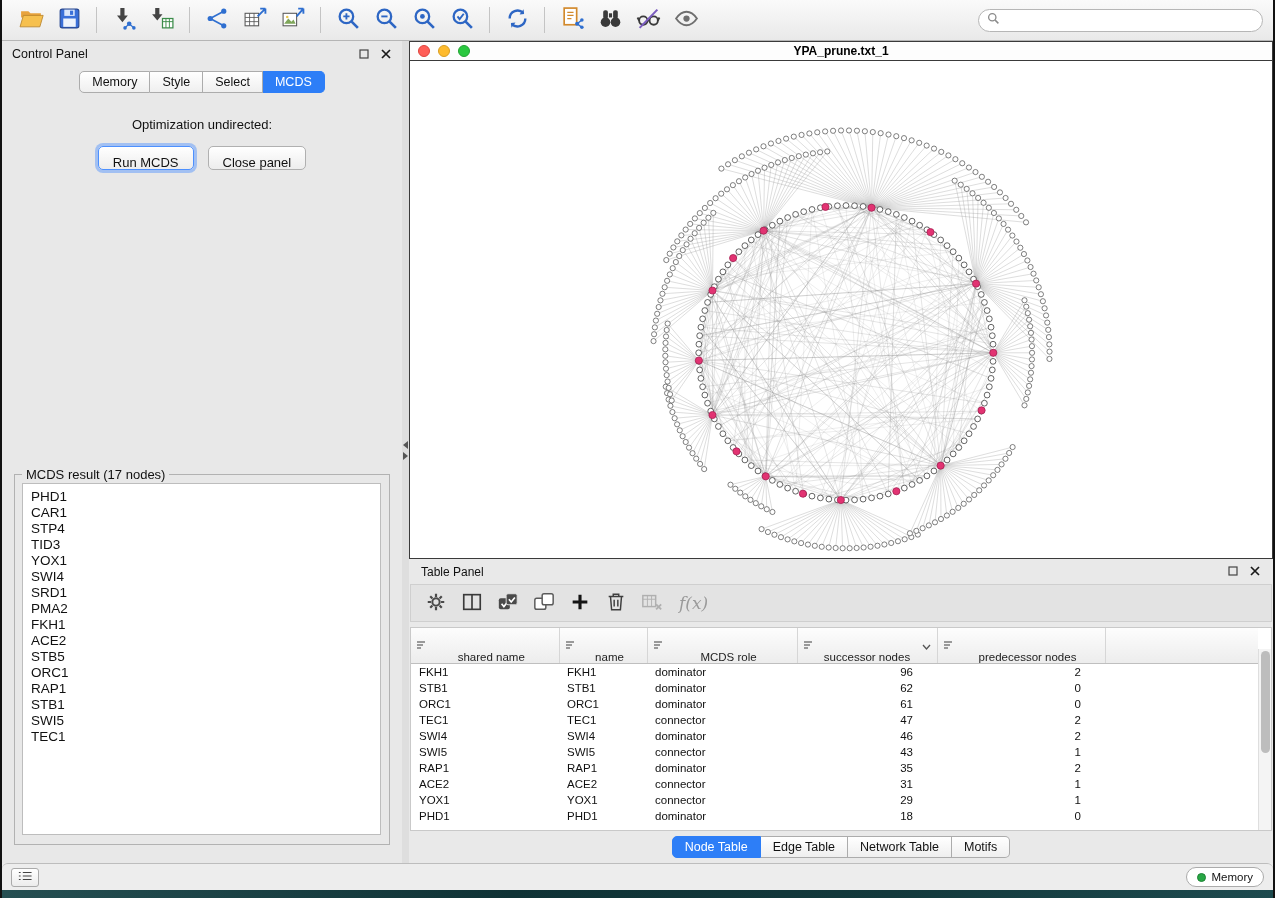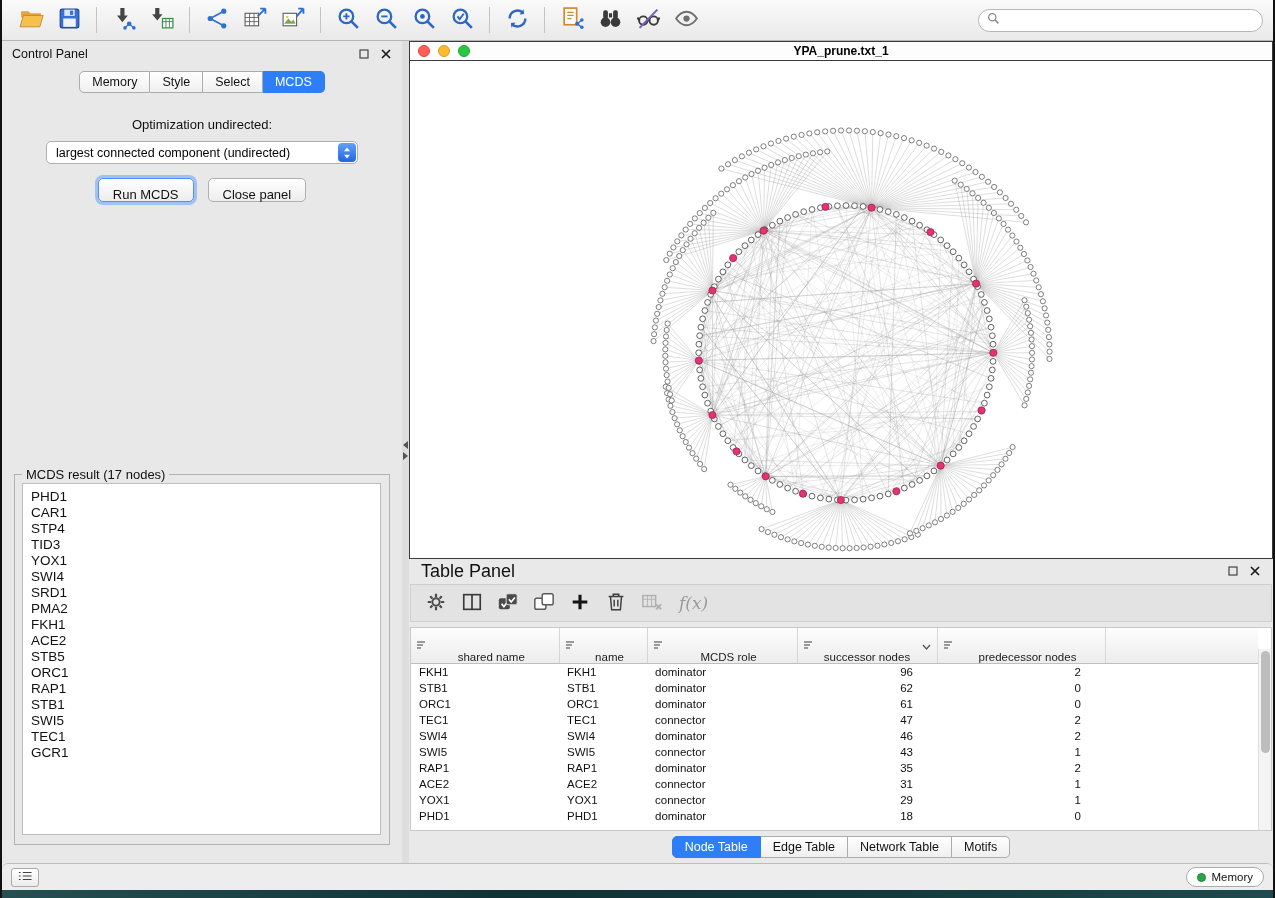--- a/index.html
+++ b/index.html
@@ -54,21 +54,21 @@
   .traffic { position:absolute; left:8px; display:flex; gap:8px; }
   .dot { width:12px; height:12px; border-radius:50%; display:inline-block; cursor:pointer; }
   .dot.red { background:#ff5e57; border:1px solid #de443d; }
   .dot.yellow { background:#febb2e; border:1px solid #d99e23; }
   .dot.green { background:#2ac840; border:1px solid #23a334; }
   .net-title { margin:12px auto; font-size:12px; font-weight:bold; color:#000; }
   #network-svg { display:block; width:100%; height:497px; background:#fff; }
 
   
   .table-panel { flex:1; background:#e9e9e9; display:flex; flex-direction:column; min-height:0; }
-  .tp-title-row { height:25px; display:flex; align-items:center; padding:0 12px; font-size:18px; color:#111; }
+  .tp-title-row { height:25px; display:flex; align-items:center; padding:0 12px; font-size:12px; color:#111; }
   .tp-toolbar { height:38px; margin:0 1px; background:#e3e3e3; border:1px solid #cfcfcf; display:flex; align-items:center; gap:6px; padding:0 10px; }
   .tp-icon-btn { background:none; border:none; width:30px; height:30px; display:flex; align-items:center; justify-content:center; cursor:pointer; }
   .tp-icon-btn svg { width:22px; height:22px; }
   .fx-label { font-family:"DejaVu Serif","Liberation Serif",serif; font-style:italic; font-size:17px; color:#9a9a9a; margin-left:6px; }
   .tp-table-wrap { flex:1; margin:5px 1px 0 1px; background:#fff; border:1px solid #c9c9c9; position:relative; overflow:hidden; }
   table { border-collapse:collapse; table-layout:fixed; width:calc(100% - 13px); }
   th { height:20px; background:linear-gradient(#fdfdfd,#ececec); border-right:1px solid #d6d6d6; border-bottom:1px solid #bfbfbf; font-weight:normal; font-size:11.5px; color:#222; }
   th.filler { border-right:none; }
   .th-inner { display:flex; align-items:center; gap:4px; padding:0 6px; }
   .th-label { flex:1; text-align:center; white-space:nowrap; overflow:hidden;margin-top:23px; }
@@ -260,29 +260,20 @@
         </span>
       </div>
       <div class="cp-tabs">
           <button class="seg-tab">Memory</button>
           <button class="seg-tab">Style</button>
           <button class="seg-tab">Select</button>
           <button class="seg-tab active">MCDS</button>
         </div>
       <div class="cp-body">
         <div class="opt-label">Optimization undirected:</div>
-        <div class="select">
-          <span>largest connected component (undirected)</span>
-          <span class="select-stepper">
-              <svg viewBox="0 0 10 16" width="10" height="16">
-                <path d="M2 6.2 L5 2.6 L8 6.2 z" fill="#fff"></path>
-                <path d="M2 9.8 L5 13.4 L8 9.8 z" fill="#fff"></path>
-              </svg>
-            </span>
-        </div>
         <div class="cp-buttons">
           <button class="btn focus">Run MCDS</button>
           <button class="btn">Close panel</button>
         </div>
         <fieldset class="mcds-fieldset">
           <legend>MCDS result (17 nodes)</legend>
           <div class="mcds-list">
               <div class="mcds-item">PHD1</div>
               <div class="mcds-item">CAR1</div>
               <div class="mcds-item">STP4</div>
@@ -292,21 +283,20 @@
               <div class="mcds-item">SRD1</div>
               <div class="mcds-item">PMA2</div>
               <div class="mcds-item">FKH1</div>
               <div class="mcds-item">ACE2</div>
               <div class="mcds-item">STB5</div>
               <div class="mcds-item">ORC1</div>
               <div class="mcds-item">RAP1</div>
               <div class="mcds-item">STB1</div>
               <div class="mcds-item">SWI5</div>
               <div class="mcds-item">TEC1</div>
-              <div class="mcds-item">GCR1</div>
             </div>
         </fieldset>
       </div>
     </div>
 
     <div class="splitter">
       <div class="split-handle">
         <span class="tri-left"></span>
         <span class="tri-right"></span>
       </div>

